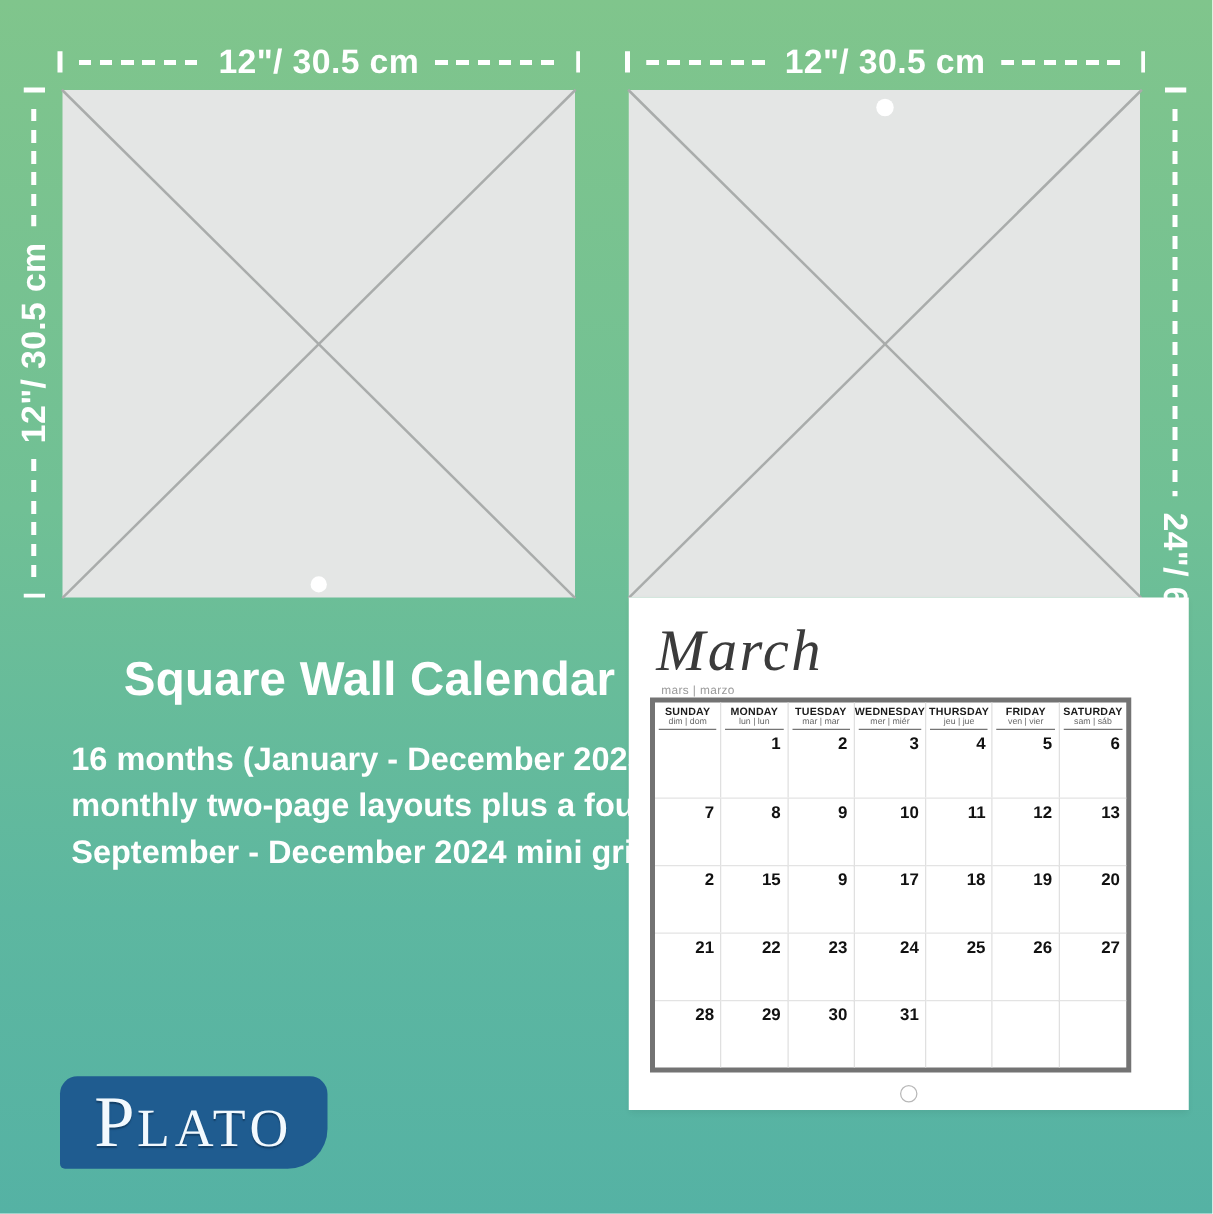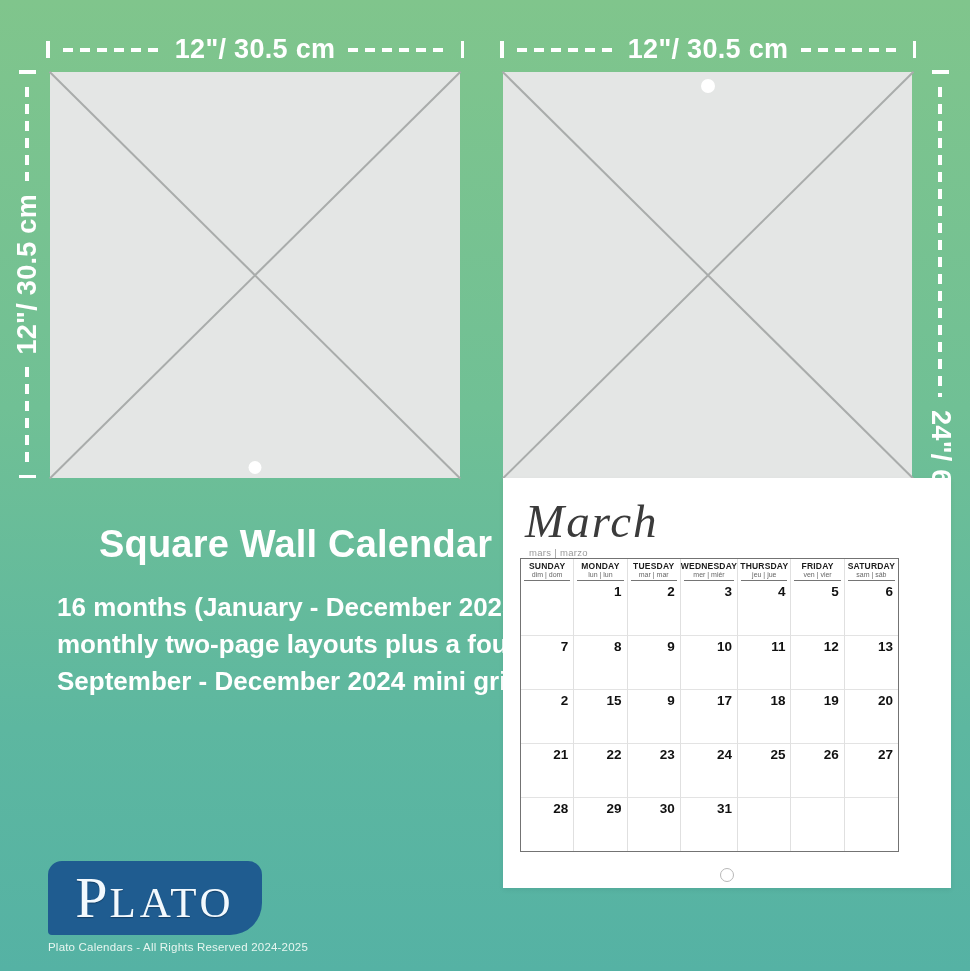--- a/index.html
+++ b/index.html
@@ -24,21 +24,21 @@
   .ph .diag.d1{transform:translate(-50%,-50%) rotate(44.72deg);}
   .ph .diag.d2{transform:translate(-50%,-50%) rotate(-44.72deg);}
   .dot{position:absolute;left:50%;transform:translateX(-50%);border-radius:50%;background:#fff;}
   
   .heading{position:absolute;left:55px;top:523px;font-size:38px;font-weight:bold;color:#fff;letter-spacing:.2px;margin-left:44px;}
   .desc{position:absolute;left:57px;top:589px;font-size:26px;line-height:37px;font-weight:bold;color:#fff;}
   
   .page{position:absolute;left:503px;top:478px;width:404px;height:410px;background:var(--page-white,#fff);box-shadow:0 2px 5px rgba(0,0,0,.06);padding-left:44px;}
   .month-title{position:absolute;left:22px;top:16px;font-family:"Liberation Serif",serif;font-style:italic;font-weight:normal;font-size:47px;color:#3b3b3b;letter-spacing:2px;margin:0;}
   .month-sub{position:absolute;left:26px;top:69px;font-size:9.5px;color:#9a9a9a;letter-spacing:.3px;}
-  .grid{position:absolute;left:17px;top:80px;width:377px;height:292px;display:grid;grid-template-columns:repeat(7,1fr);grid-template-rows:22px repeat(5,1fr);border:1px solid #737373;background:#fff;}
+  .grid{position:absolute;left:17px;top:80px;width:377px;height:292px;display:grid;grid-template-columns:repeat(7,1fr);grid-template-rows:22px repeat(5,1fr);border:4px solid #737373;background:#fff;}
   .dow{position:relative;border-right:1px solid #e0e0e0;text-align:center;padding-top:2px;}
   .dow::after{content:"";position:absolute;left:3px;right:3px;bottom:0;height:1.5px;background:#757575;}
   .dow-name{font-size:8.5px;font-weight:bold;color:#1c1c1c;letter-spacing:.2px;line-height:10px;}
   .dow-sub{font-size:7px;color:#666;line-height:8px;}
   .cell{border-right:1px solid #e0e0e0;border-top:1px solid #e3e3e3;text-align:right;padding:3px 5px 0 0;font-size:13.5px;font-weight:bold;color:#111;}
   .grid>div:nth-child(7n){border-right:none;}
   .grid>.cell:nth-child(n+8):nth-child(-n+14){border-top:none;}
   .hole-ring{position:absolute;left:50%;bottom:6px;width:12px;height:12px;border:1.5px solid #b8b8b8;border-radius:50%;transform:translateX(-50%);background:#fff;}
   
   .logo{position:absolute;left:48px;top:861px;width:214px;height:74px;background:var(--logo-blue,#1f5c90);
@@ -174,16 +174,15 @@
       </div>
     <span class="hole-ring"></span>
   </div>
 
   <div class="logo">
     <span class="lg-first">P</span>
     <span class="lg-rest">LATO</span>
   </div>
 
   <div class="footer">
-    <div>Plato Calendars - All Rights Reserved 2024-2025</div>
   </div>
 
 </div>
 
 </body></html>

